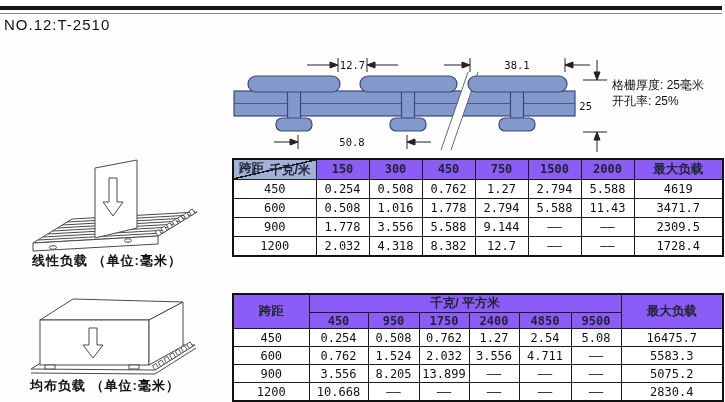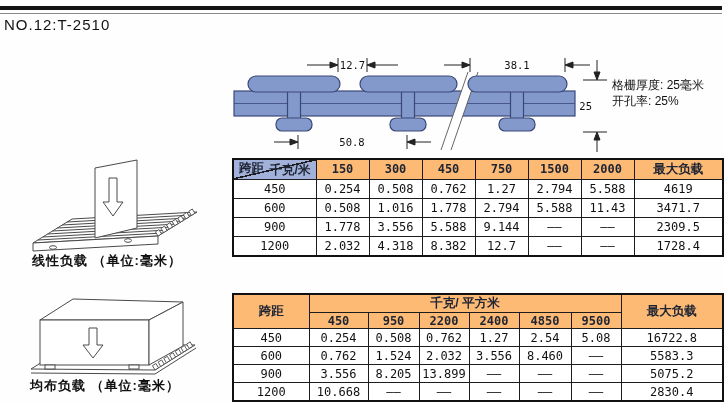--- a/index.html
+++ b/index.html
@@ -14,21 +14,21 @@
     font-family:Liberation Sans, sans-serif;}
 
   .xsec{position:absolute;left:230px;top:52px;}
   .specs{position:absolute;left:612px;top:77px;width:112px;font-size:12px;line-height:16px;color:#111;}
 
   table{position:absolute;left:232px;border-collapse:collapse;table-layout:fixed;background:#fff;
     border:2px solid #111;}
   #table1{top:158px;width:490px;}
   #table2{top:293px;width:490px;}
   th,td{border:1px solid #1c1c1c;text-align:center;vertical-align:middle;padding:0;overflow:hidden;}
-  thead th{background:#fdba74;color:#1e2433;font-weight:bold;font-size:12px;}
+  thead th{background:#8b5cf6;color:#1e2433;font-weight:bold;font-size:12px;}
   thead th.num{font-family:"DejaVu Sans Mono","Liberation Mono",monospace;font-size:12px;}
   tbody td{font-family:"DejaVu Sans Mono","Liberation Mono",monospace;font-size:12px;color:#111;height:18px;}
   #table1 thead tr{height:20px;}
   #table2 thead tr{height:16px;}
   #table2 tbody td{height:17px;}
   th.cjk{font-size:12.5px;}
 
   th.diag{position:relative;background-color:#a2b1d9;
     background-image:linear-gradient(to bottom right,rgba(0,0,0,0) calc(50% - 1px),#1c1c1c calc(50% - 1px),#1c1c1c calc(50% + 0.5px),rgba(0,0,0,0) calc(50% + 0.5px));}
   th.diag .corner-top{position:absolute;top:2px;right:5px;font-size:12.5px;}
@@ -196,44 +196,44 @@
   </colgroup>
   <thead>
     <tr>
       <th rowspan="2" class="cjk">跨距</th>
       <th colspan="6" class="cjk">千克/ 平方米</th>
       <th rowspan="2" class="cjk">最大负载</th>
     </tr>
     <tr>
       <th class="num">450</th>
       <th class="num">950</th>
-      <th class="num">2200</th>
+      <th class="num">1750</th>
       <th class="num">2400</th>
       <th class="num">4850</th>
       <th class="num">9500</th>
     </tr>
   </thead>
   <tbody>
       <tr>
         <td>450</td>
         <td>0.254</td>
         <td>0.508</td>
         <td>0.762</td>
         <td>1.27</td>
         <td>2.54</td>
         <td>5.08</td>
-        <td>16722.8</td>
+        <td>16475.7</td>
       </tr>
       <tr>
         <td>600</td>
         <td>0.762</td>
         <td>1.524</td>
         <td>2.032</td>
         <td>3.556</td>
-        <td>8.460</td>
+        <td>4.711</td>
         <td>——</td>
         <td>5583.3</td>
       </tr>
       <tr>
         <td>900</td>
         <td>3.556</td>
         <td>8.205</td>
         <td>13.899</td>
         <td>——</td>
         <td>——</td>

